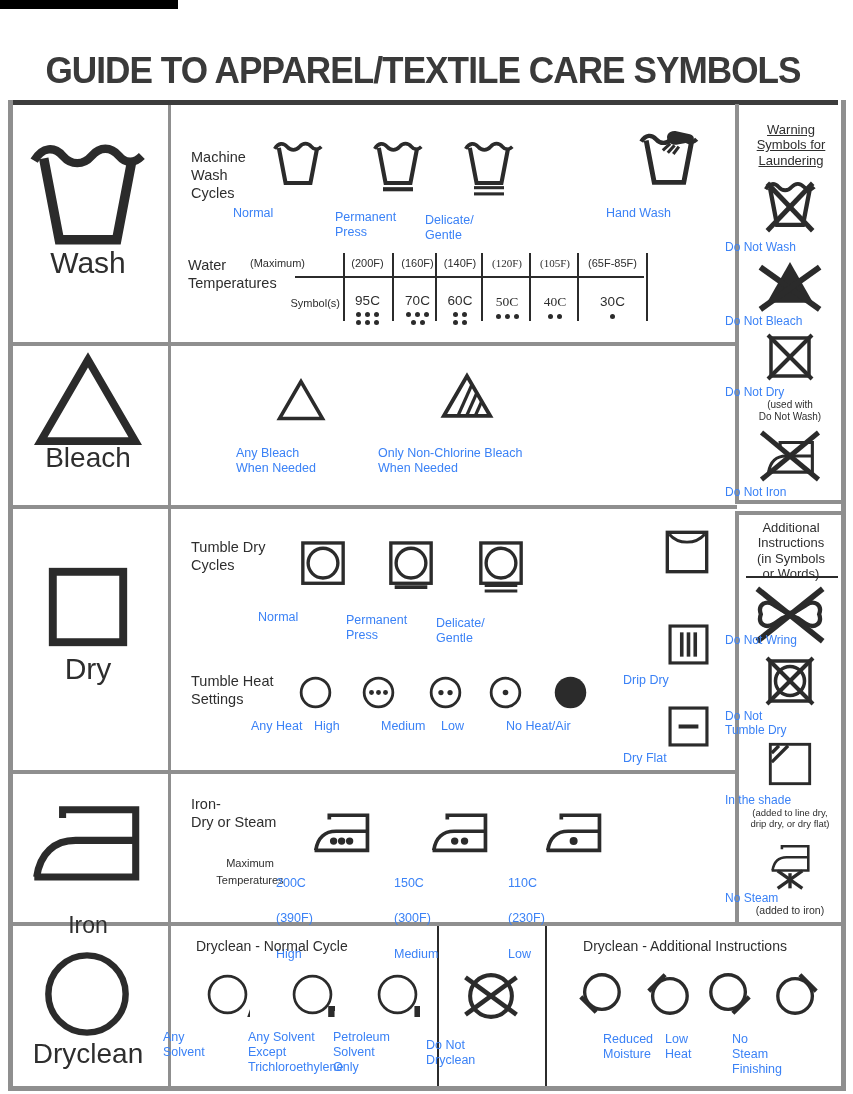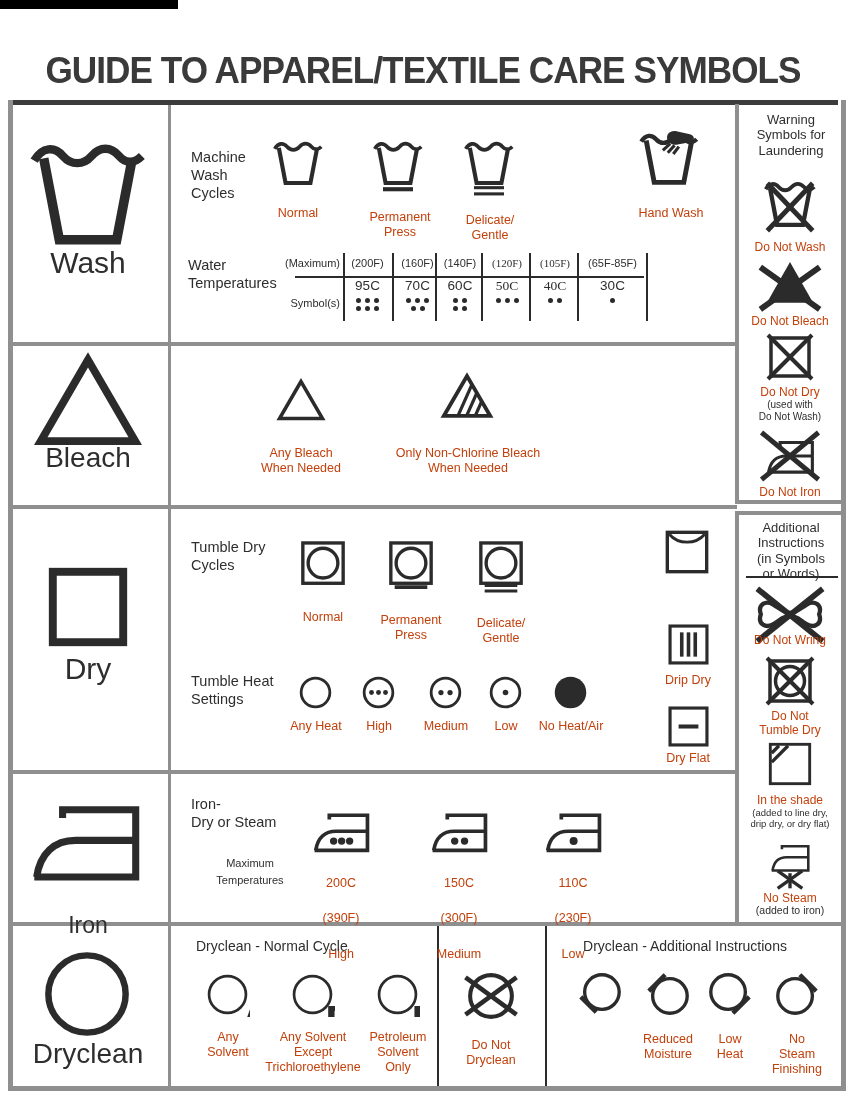--- a/index.html
+++ b/index.html
@@ -6,29 +6,29 @@
   .page{position:relative;width:853px;height:1094px;background:#fff;overflow:hidden;
         font-family:"Liberation Sans", sans-serif;color:#2e2e2e;}
   .abs{position:absolute;}
   .bar{position:absolute;background:#8f8f8f;}
   .title{position:absolute;left:8px;top:50px;width:830px;text-align:center;
          font-size:37px;font-weight:bold;color:#3a3a3a;letter-spacing:-1px;
          transform:scaleX(0.95);}
   .rowlab{position:absolute;font-size:30px;color:#2e2e2e;text-align:center;width:160px;left:8px;}
   .sec{position:absolute;font-size:14.5px;line-height:1.25;white-space:pre-line;color:#2e2e2e;}
   .cap{position:absolute;font-size:12.5px;line-height:1.18;white-space:pre-line;
-       text-align:center;color:#c2410c;width:130px;margin-left:-65px;}
+       text-align:left;color:#3b82f6;width:130px;margin-left:-65px;}
   .cap3{line-height:1.42;}
   .capsm{position:absolute;font-size:10px;line-height:1.2;white-space:pre-line;
        text-align:center;color:#2e2e2e;width:120px;margin-left:-60px;}
   .sideh{position:absolute;font-size:13px;line-height:1.18;white-space:pre-line;
        text-align:center;color:#2e2e2e;width:108px;left:737px;}
   .dchead{position:absolute;font-size:14px;color:#2e2e2e;}
   .tf{font-size:11px;height:22px;line-height:21px;text-align:center;}
-  .tc{font-size:13.5px;height:17px;line-height:16px;text-align:center;padding-top:3px;}
+  .tc{font-size:13.5px;height:17px;line-height:16px;text-align:center;padding-top:3px;margin-top:16px;}
   .tcol{position:absolute;top:253px;height:68px;border-left:2px solid #2b2b2b;
         display:flex;flex-direction:column;align-items:center;}
   .tcol.last{border-right:2px solid #2b2b2b;}
   .dotrow{display:flex;gap:4px;justify-content:center;margin-top:3px;}
   .dot{width:5px;height:5px;border-radius:50%;background:#2b2b2b;}
   .sk{stroke:#2b2b2b;fill:none;stroke-linecap:butt;stroke-linejoin:miter;}
   .fl{fill:#2b2b2b;stroke:none;}
   .cl{font-family:"Liberation Sans",sans-serif;font-weight:bold;fill:#2b2b2b;}
   svg{display:block;}
 </style>
@@ -268,21 +268,21 @@
 
   <div class="cap" style="left:298px;top:206px;">Normal</div>
   <div class="cap" style="left:400px;top:210px;">Permanent
 Press</div>
   <div class="cap" style="left:490px;top:213px;">Delicate/
 Gentle</div>
   <div class="cap" style="left:671px;top:206px;">Hand Wash</div>
 
   <div class="sec" style="left:188px;top:256px;">Water
 Temperatures</div>
-  <div class="abs" style="left:250px;top:257px;width:90px;text-align:right;font-size:11px;">(Maximum)</div>
+  <div class="abs" style="left:250px;top:257px;width:90px;text-align:left;font-size:11px;">(Maximum)</div>
   <div class="abs" style="left:250px;top:297px;width:90px;text-align:right;font-size:11px;">Symbol(s)</div>
   <div class="abs" style="left:295px;top:276px;width:349px;height:2px;background:#2b2b2b;"></div>
 
   <div class="tcol" style="left:343px;width:45px;">
     <div class="tf">(200F)</div>
     <div class="tc">95C</div>
     <div>
         <div class="dotrow">
           <span class="dot"></span>
           <span class="dot"></span>
@@ -512,21 +512,21 @@
       <use href="#s-circticktr"></use>
     </svg>
   <div class="cap" style="left:668px;top:1032px;">Reduced
 Moisture</div>
   <div class="cap" style="left:730px;top:1032px;">Low
 Heat</div>
   <div class="cap" style="left:797px;top:1032px;">No
 Steam
 Finishing</div>
 
-  <div class="sideh" style="top:112px;">Warning
+  <div class="sideh" style="top:122px;text-decoration:underline;">Warning
 Symbols for
 Laundering</div>
   <svg class="abs" style="left:759px;top:180px;" width="62" height="54">
       <use href="#s-tubx"></use>
     </svg>
   <div class="cap" style="left:790px;top:240px;font-size:12px;">Do Not Wash</div>
   <svg class="abs" style="left:757px;top:254px;" width="66" height="58">
       <use href="#s-trix"></use>
     </svg>
   <div class="cap" style="left:790px;top:314px;font-size:12px;">Do Not Bleach</div>

